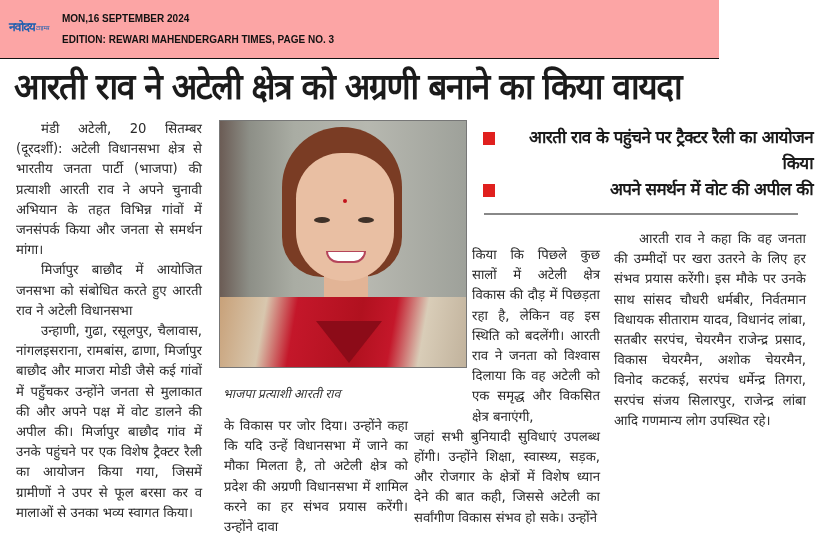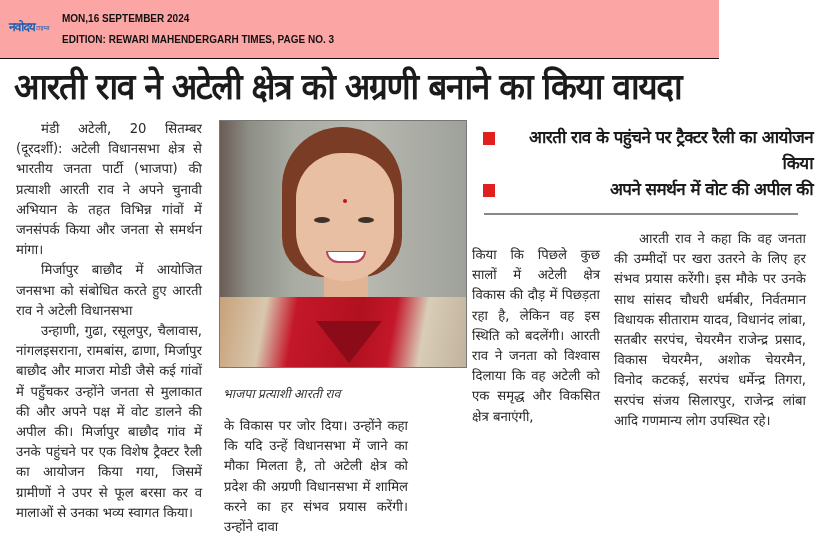--- a/index.html
+++ b/index.html
@@ -88,17 +88,18 @@
   </div>
 </div>
 <div class="hl-rule"></div>
 
 <div class="col c2">
   <p>के विकास पर जोर दिया। उन्होंने कहा कि यदि उन्हें विधानसभा में जाने का मौका मिलता है, तो अटेली क्षेत्र को प्रदेश की अग्रणी विधानसभा में शामिल करने का हर संभव प्रयास करेंगी। उन्होंने दावा</p>
 </div>
 
 <div class="col c3">
   <p class="wrap-top">किया कि पिछले कुछ सालों में अटेली क्षेत्र विकास की दौड़ में पिछड़ता रहा है, लेकिन वह इस स्थिति को बदलेंगी। आरती राव ने जनता को विश्वास दिलाया कि वह अटेली को एक समृद्ध और विकसित क्षेत्र बनाएंगी,</p>
+  <p>जहां सभी बुनियादी सुविधाएं उपलब्ध होंगी। उन्होंने शिक्षा, स्वास्थ्य, सड़क, और रोजगार के क्षेत्रों में विशेष ध्यान देने की बात कही, जिससे अटेली का सर्वांगीण विकास संभव हो सके। उन्होंने</p>
 </div>
 
 <div class="col c4">
   <p class="ind">आरती राव ने कहा कि वह जनता की उम्मीदों पर खरा उतरने के लिए हर संभव प्रयास करेंगी। इस मौके पर उनके साथ सांसद चौधरी धर्मबीर, निर्वतमान विधायक सीताराम यादव, विधानंद लांबा, सतबीर सरपंच, चेयरमैन राजेन्द्र प्रसाद, विकास चेयरमैन, अशोक चेयरमैन, विनोद कटकई, सरपंच धर्मेन्द्र तिगरा, सरपंच संजय सिलारपुर, राजेन्द्र लांबा आदि गणमान्य लोग उपस्थित रहे।</p>
 </div>
 
 </body></html>

